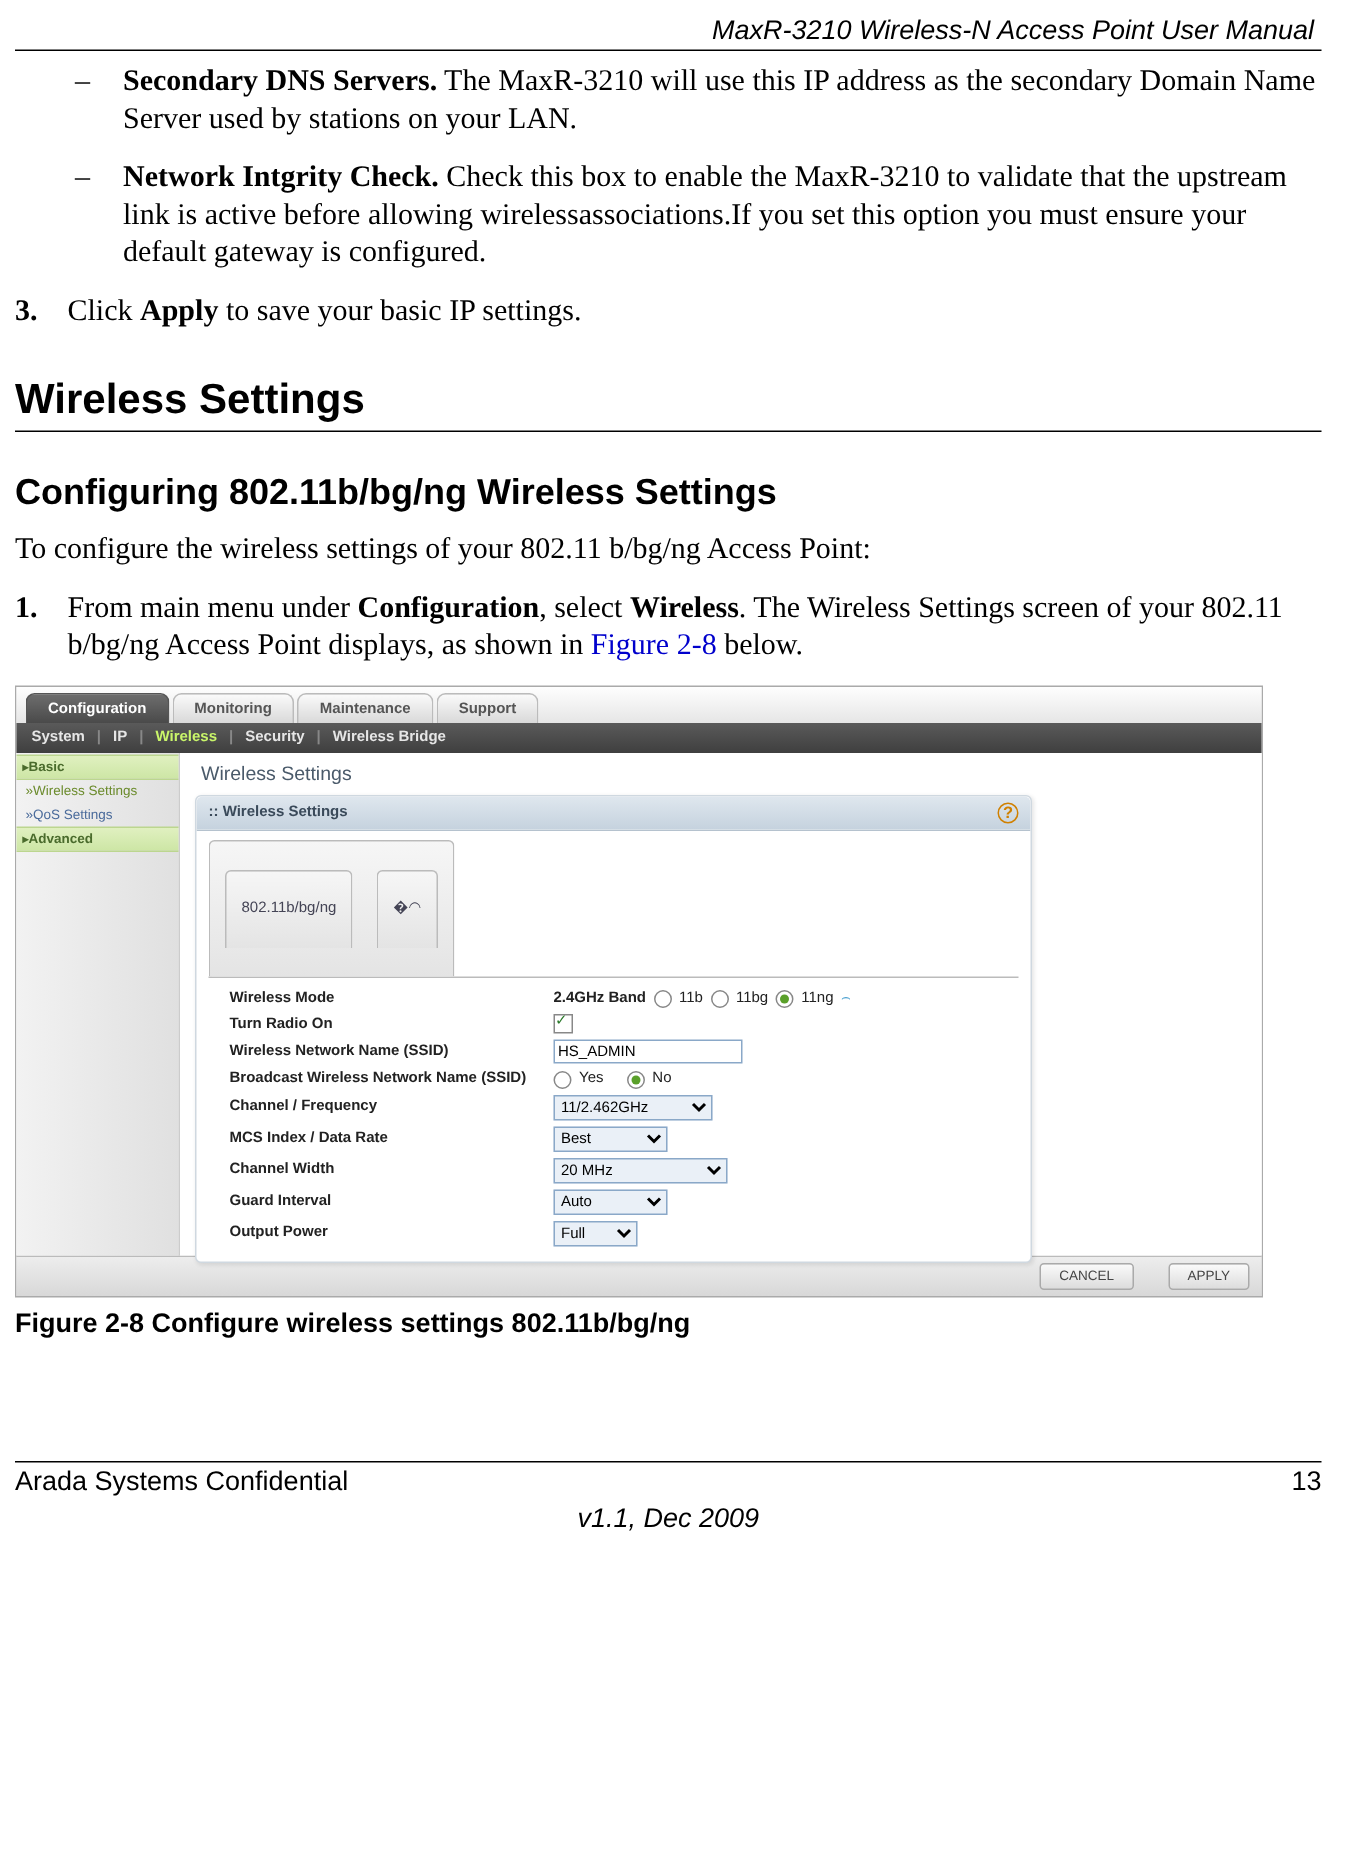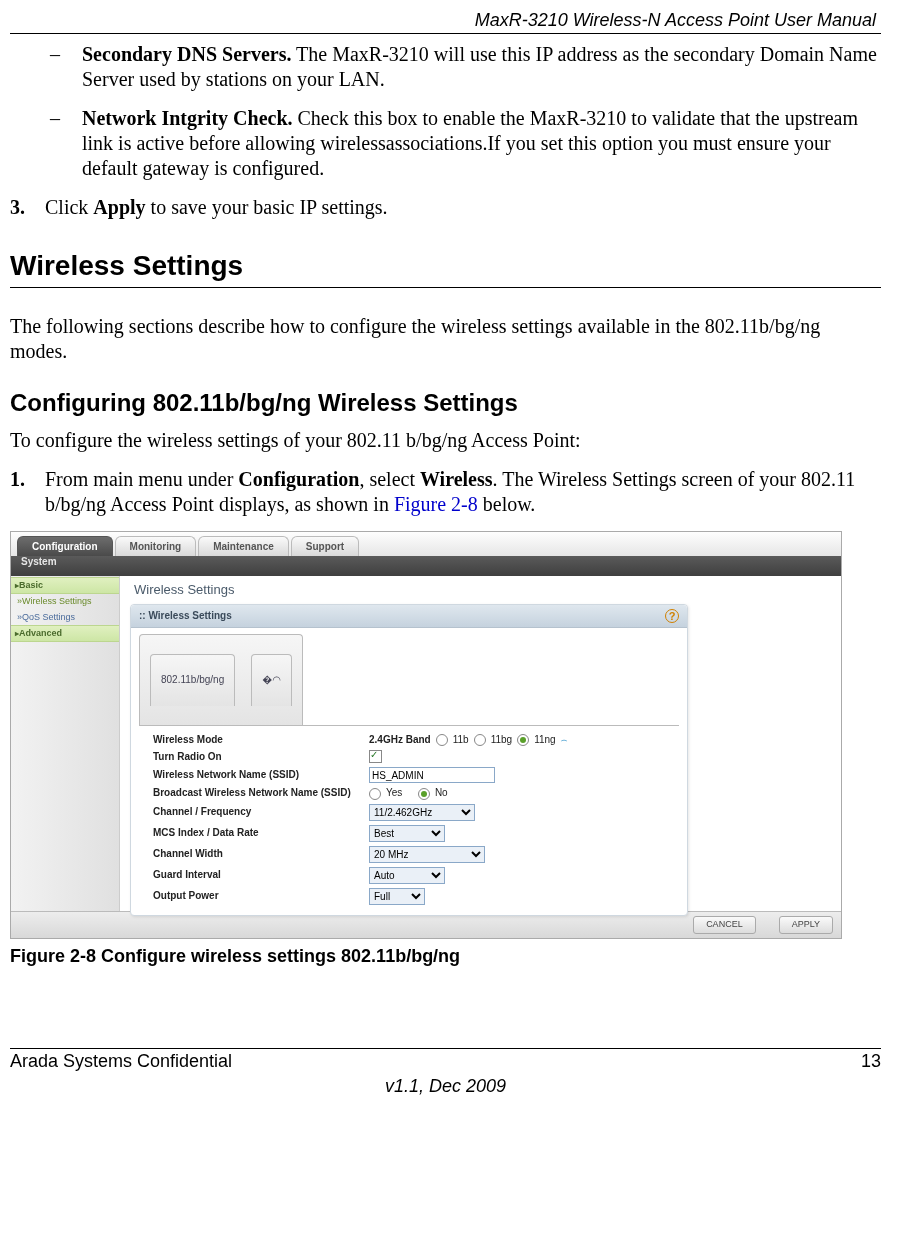--- a/index.html
+++ b/index.html
@@ -104,25 +104,24 @@
   .main-tab.active {
     background: linear-gradient(#6d6d6d,#4a4a4a);
     color: #fff;
     border-color: #555;
   }
   .sub-menu {
     background: linear-gradient(#5a5a5a,#3f3f3f);
     color: #e8e8e8;
     height: 20px;
     display: flex;
-    align-items: flex-start;
+    align-items: center;
     padding-left: 10px;
     gap: 8px;
     font-weight: bold;
-    flex-direction: column;
   }
   .sub-menu span { color: #e6e6e6; }
   .sub-menu .sep { color: #888; }
   .sub-menu .active-sub { color: #c9f56a; }
   .content-area {
     display: flex;
     height: 335px;
     background: #fdfdfd;
   }
   .sidebar {
@@ -316,21 +315,20 @@
     <div class="num-list">
       <div class="num">3.</div>
       <div>
         <span>Click </span><span class="bold">Apply</span><span> to save your basic IP settings.</span>
       </div>
     </div>
 
     <h2 class="section">Wireless Settings</h2>
     <hr class="section-rule">
 
-    <div class="para">The following sections describe how to configure the wireless settings available in the 802.11b/bg/ng modes.</div>
 
     <h3 class="subsection">Configuring 802.11b/bg/ng Wireless Settings</h3>
 
     <div class="para">To configure the wireless settings of your 802.11 b/bg/ng Access Point:</div>
 
     <div class="num-list">
       <div class="num">1.</div>
       <div>
         <span>From main menu under </span><span class="bold">Configuration</span><span>, select </span><span class="bold">Wireless</span><span>. The Wireless Settings screen of your 802.11 b/bg/ng Access Point displays, as shown in </span><span class="link">Figure 2-8</span><span> below.</span>
       </div>

